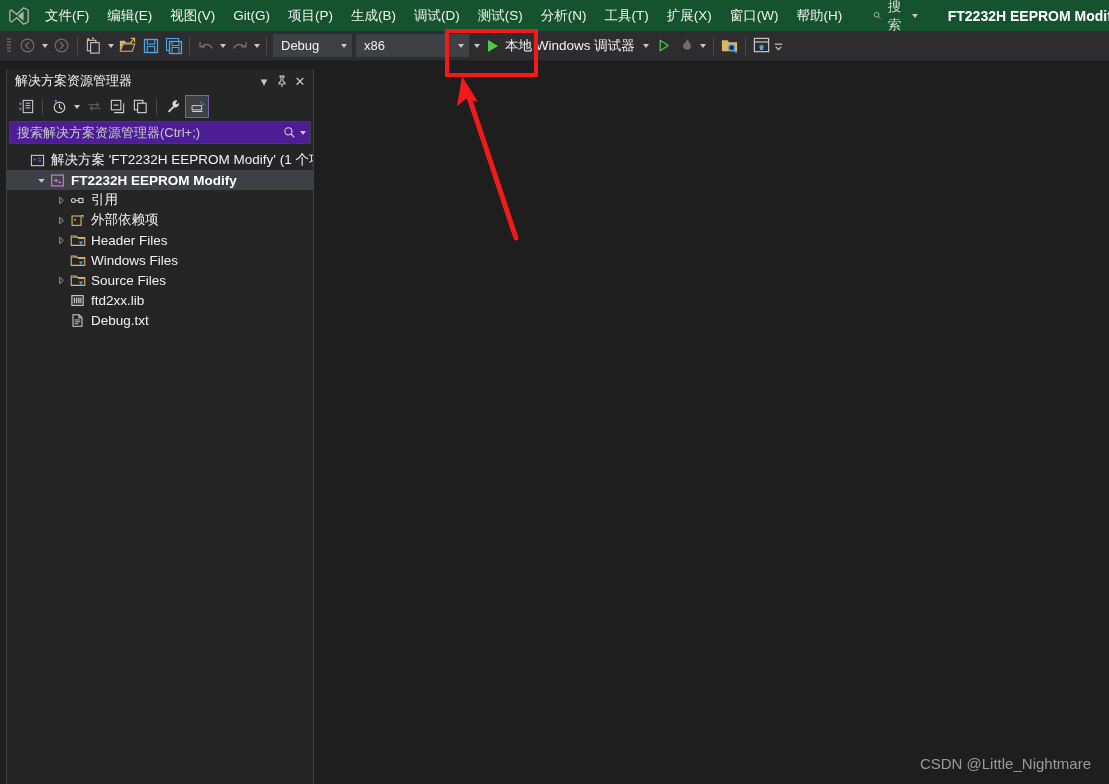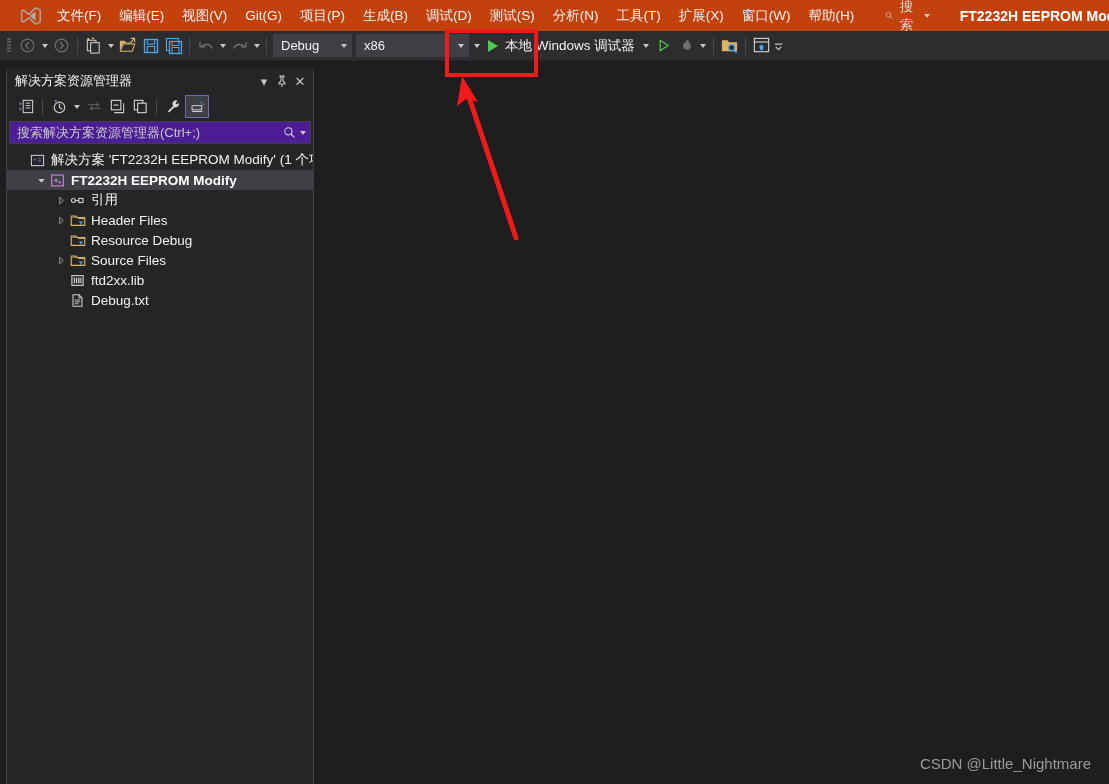--- a/index.html
+++ b/index.html
@@ -13,24 +13,24 @@
     overflow: hidden;
     font-family: "Liberation Sans", "DejaVu Sans", sans-serif;
     color: #f1f1f1;
     -webkit-font-smoothing: antialiased;
     position: relative;
   }
 
   
   .menubar {
     height: 31px;
-    background: #c2410c;
-    display: flex;
-    align-items: center;
-    padding-left: 20px;
+    background: #14532d;
+    display: flex;
+    align-items: center;
+    padding-left: 8px;
     position: relative;
   }
   .vs-logo {
     width: 26px;
     height: 22px;
     display: flex;
     align-items: center;
     justify-content: center;
     margin-right: 6px;
   }
@@ -596,38 +596,53 @@
           </div>
           <div class="tree-label">引用</div>
         </div>
         <div class="tree-row" style="padding-left: 46px;">
           <div class="tw-expander">
             <svg width="9" height="9" viewBox="0 0 10 10">
               <path d="M3 1.4 7 5 3 8.6z" fill="none" stroke="#9a9a9a" stroke-width="1.1" stroke-linejoin="round"></path>
             </svg>
           </div>
           <div class="tree-icon">
+            <svg width="15" height="15" viewBox="0 0 16 16">
+              <rect x="2.2" y="3.2" width="9.6" height="10" fill="none" stroke="#d9b26a" stroke-width="1.2"></rect>
+              <path d="M4.5 5.8 7 7.2 4.5 8.6z" fill="#d9b26a"></path>
+              <path d="M11.8 2.6h2.2v2.2" fill="none" stroke="#d9b26a" stroke-width="1.1"></path>
+            </svg>
+          </div>
+          <div class="tree-label">外部依赖项</div>
+        </div>
+        <div class="tree-row" style="padding-left: 46px;">
+          <div class="tw-expander">
+            <svg width="9" height="9" viewBox="0 0 10 10">
+              <path d="M3 1.4 7 5 3 8.6z" fill="none" stroke="#9a9a9a" stroke-width="1.1" stroke-linejoin="round"></path>
+            </svg>
+          </div>
+          <div class="tree-icon">
             <svg width="16" height="15" viewBox="0 0 17 16">
               <path d="M1.3 3.2h5l1.3 1.6h8.1v8.4H1.3z" fill="none" stroke="#d9b26a" stroke-width="1.2"></path>
               <path d="M2.4 4.4h5.3l1.2 1.5h6.6" fill="none" stroke="#d9b26a" stroke-width="1"></path>
               <path d="M9.2 9h5l-2 2.2v2.1l-1.1-.7v-1.4z" fill="#4da6e8"></path>
             </svg>
           </div>
           <div class="tree-label">Header Files</div>
         </div>
         <div class="tree-row" style="padding-left: 46px;">
           <div class="tw-expander"></div>
           <div class="tree-icon">
             <svg width="16" height="15" viewBox="0 0 17 16">
               <path d="M1.3 3.2h5l1.3 1.6h8.1v8.4H1.3z" fill="none" stroke="#d9b26a" stroke-width="1.2"></path>
               <path d="M2.4 4.4h5.3l1.2 1.5h6.6" fill="none" stroke="#d9b26a" stroke-width="1"></path>
               <path d="M9.2 9h5l-2 2.2v2.1l-1.1-.7v-1.4z" fill="#4da6e8"></path>
             </svg>
           </div>
-          <div class="tree-label">Resource Debug</div>
+          <div class="tree-label">Windows Files</div>
         </div>
         <div class="tree-row" style="padding-left: 46px; text-align: right;">
           <div class="tw-expander">
             <svg width="9" height="9" viewBox="0 0 10 10">
               <path d="M3 1.4 7 5 3 8.6z" fill="none" stroke="#9a9a9a" stroke-width="1.1" stroke-linejoin="round"></path>
             </svg>
           </div>
           <div class="tree-icon">
             <svg width="16" height="15" viewBox="0 0 17 16">
               <path d="M1.3 3.2h5l1.3 1.6h8.1v8.4H1.3z" fill="none" stroke="#d9b26a" stroke-width="1.2"></path>

